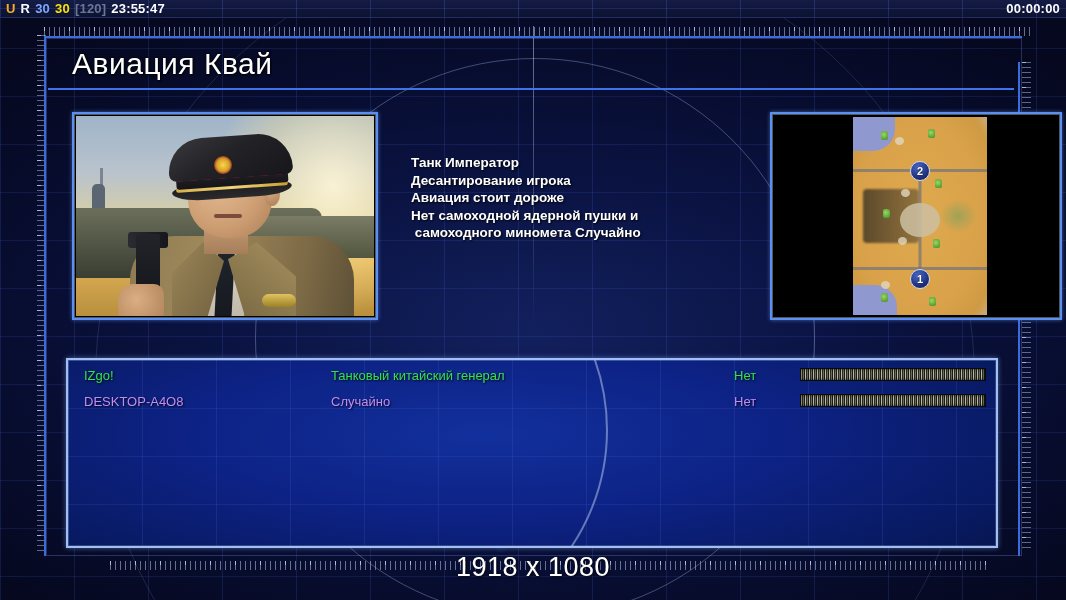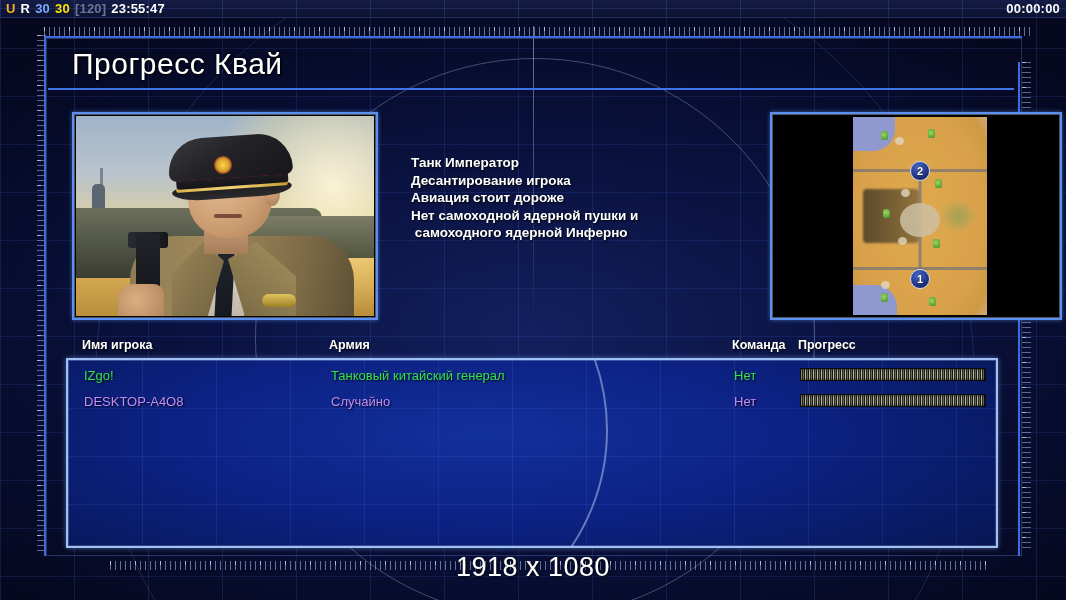--- a/index.html
+++ b/index.html
@@ -392,21 +392,21 @@
 
   <div class="ruler ruler-h rt"></div>
   <div class="ruler ruler-h rb"></div>
   <div class="ruler ruler-v rl"></div>
   <div class="ruler ruler-v rr"></div>
 
   <div class="frame"></div>
   <div class="frame-r"></div>
 
   <div class="titlebar">
-    <div class="title-text">Прогресс Квай</div>
+    <div class="title-text">Авиация Квай</div>
   </div>
 
   <div class="inforow">
 
     <div class="panel-border portrait">
       <div class="pt-img">
         <div class="pt-sky"></div>
         <div class="pt-haze"></div>
         <div class="pt-pole"></div>
         <div class="pt-fig"></div>
@@ -436,21 +436,21 @@
         <div class="of-badge"></div>
 
       </div>
     </div>
 
     <div class="desc">
       <div>Танк Император</div>
       <div>Десантирование игрока</div>
       <div>Авиация стоит дороже</div>
       <div>Нет самоходной ядерной пушки и</div>
-      <div> самоходного ядерной Инферно</div>
+      <div> самоходного миномета Случайно</div>
     </div>
 
     <div class="panel-border minimap">
       <div class="mm-inner">
         <div class="mm-map">
           <div class="mm-water mm-w1"></div>
           <div class="mm-water mm-w2"></div>
           <div class="mm-dark"></div>
           <div class="mm-veg"></div>
           <div class="mm-road-h mm-r1"></div>
@@ -468,26 +468,20 @@
           <div class="mm-rock" style="left:48px;top:72px;"></div>
           <div class="mm-rock" style="left:45px;top:120px;"></div>
           <div class="mm-rock" style="left:28px;top:164px;"></div>
           <div class="mm-start mm-s2">2</div>
           <div class="mm-start mm-s1">1</div>
         </div>
       </div>
     </div>
   </div>
 
-  <div class="listhead">
-    <div class="col c-name">Имя игрока</div>
-    <div class="col c-army">Армия</div>
-    <div class="col c-team">Команда</div>
-    <div class="col c-prog" style="top:0">Прогресс</div>
-  </div>
 
   <div class="listpanel">
     <div class="lp-sweep"></div>
 
     <div class="row" style="top:8px">
       <div class="cell c-name clr-green">IZgo!</div>
       <div class="cell c-army clr-green">Танковый китайский генерал</div>
       <div class="cell c-team clr-green">Нет</div>
       <div class="cell c-prog">
           <div class="pbar"></div>

